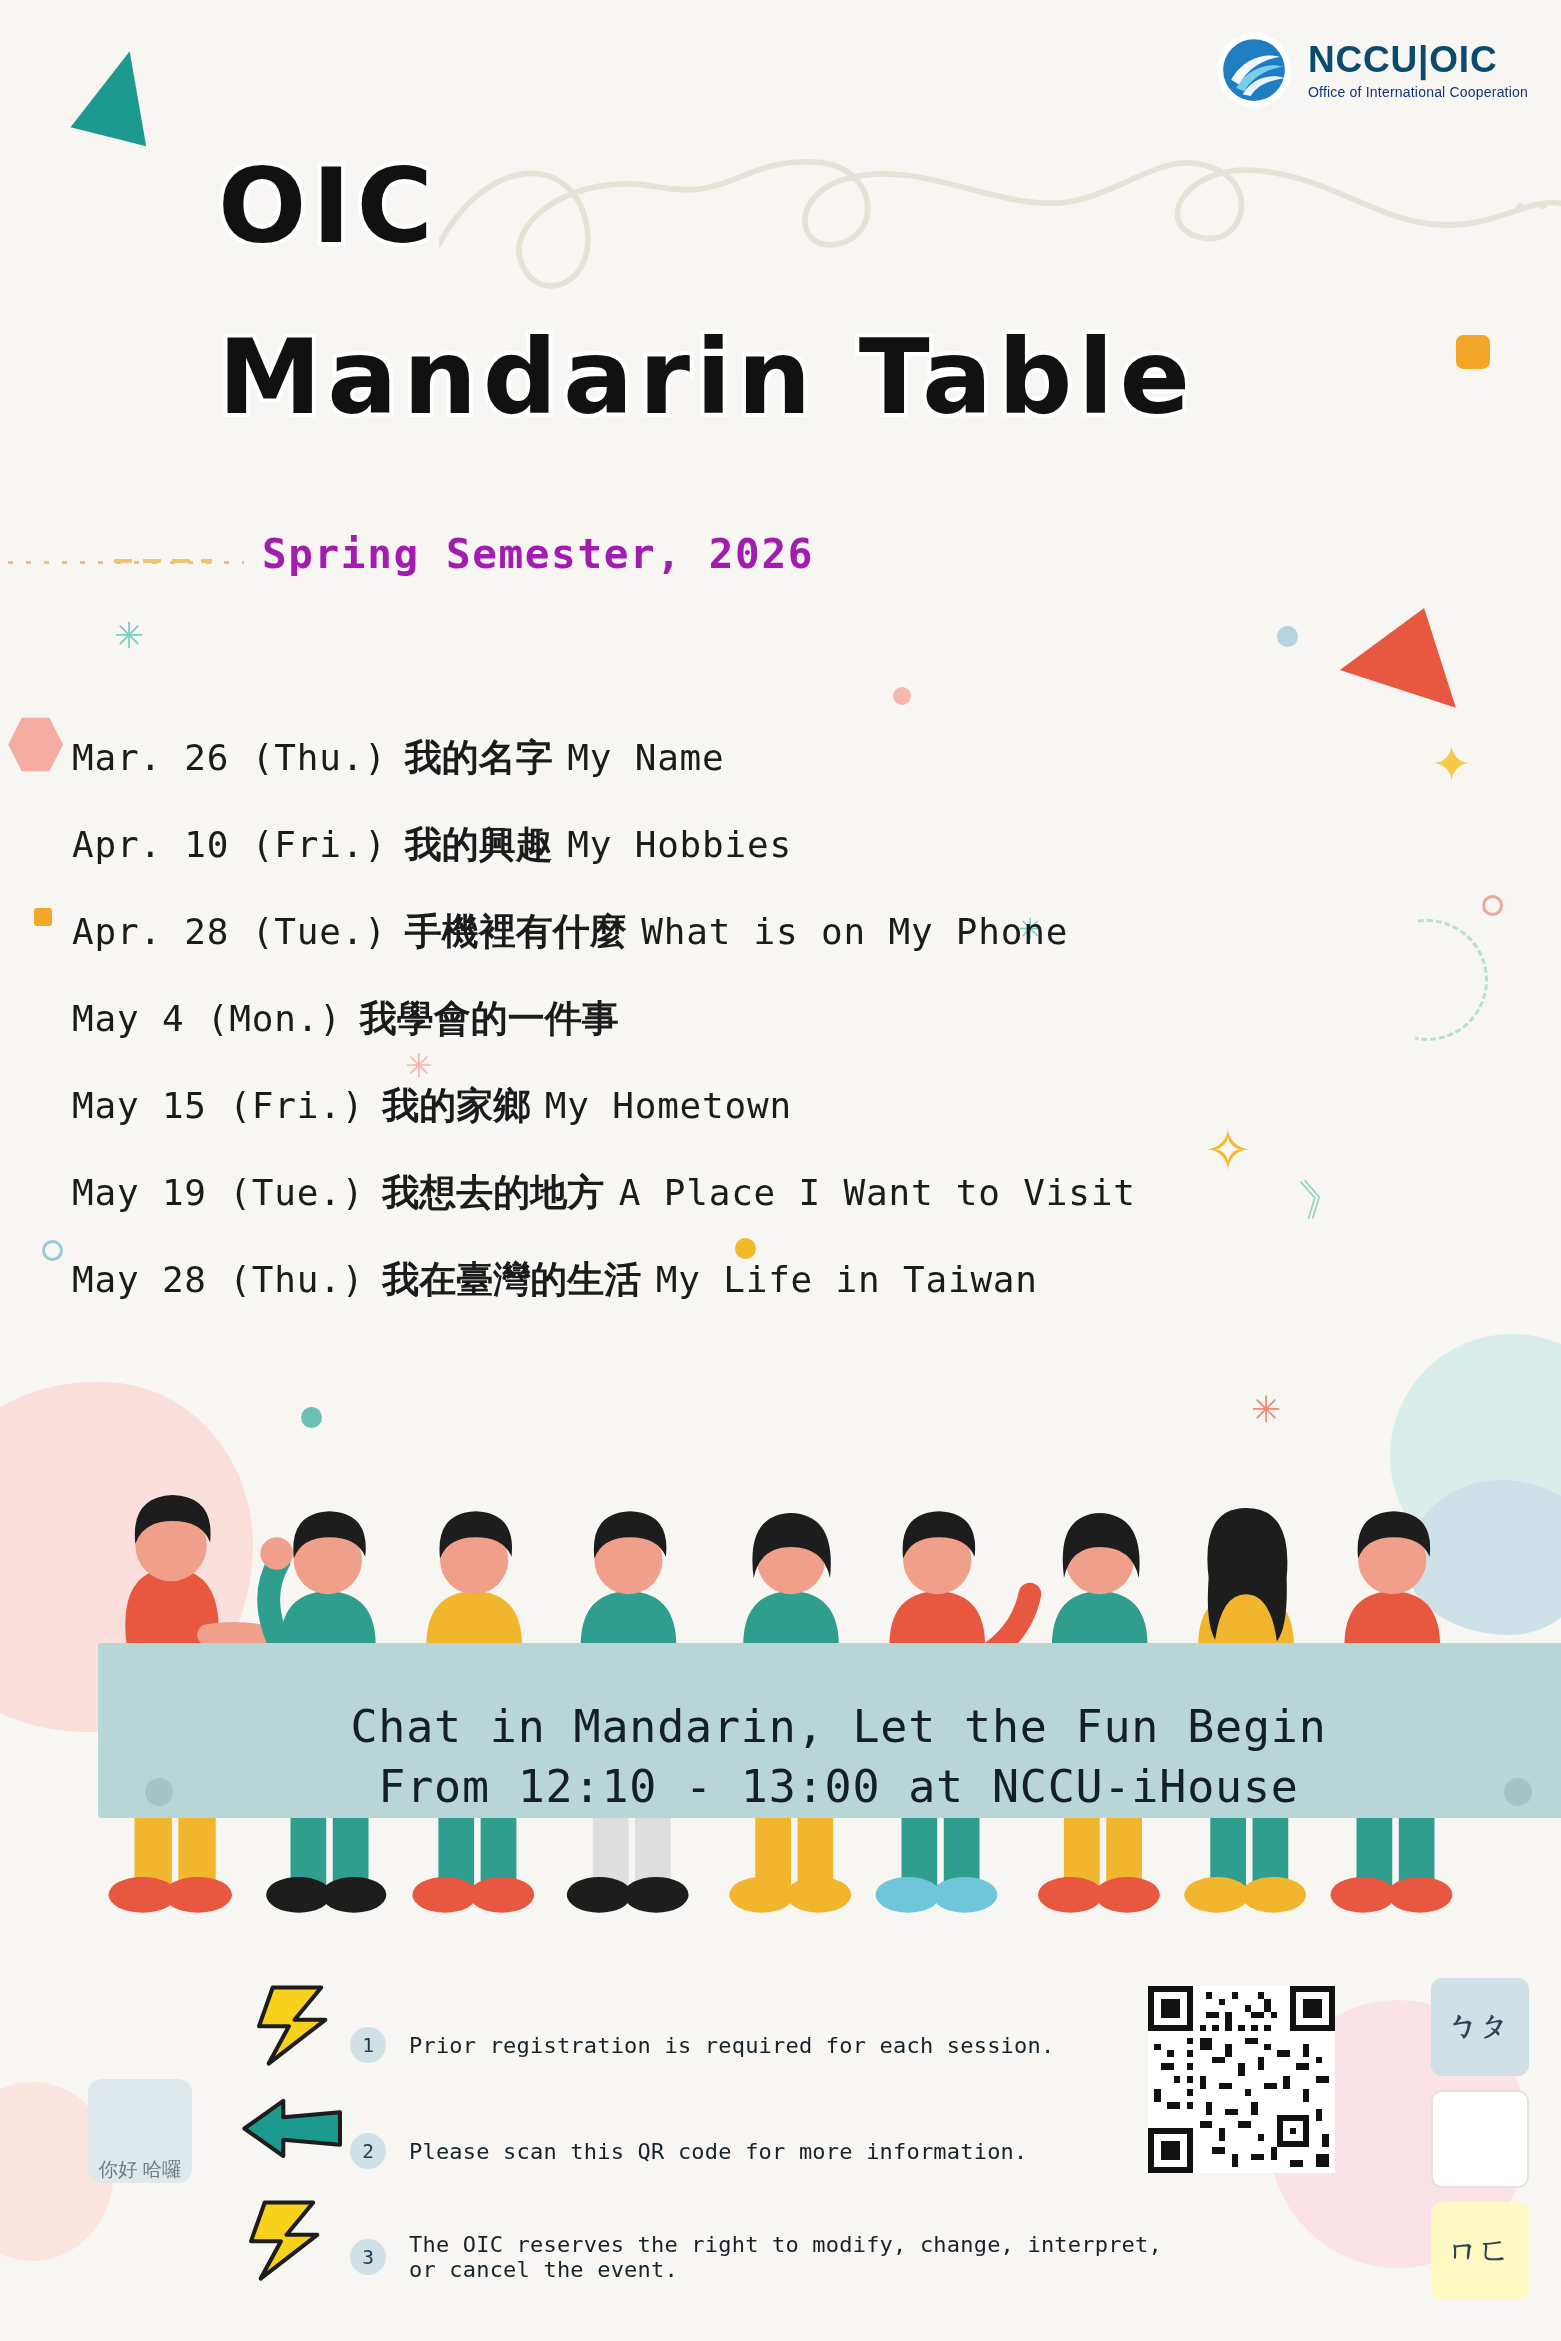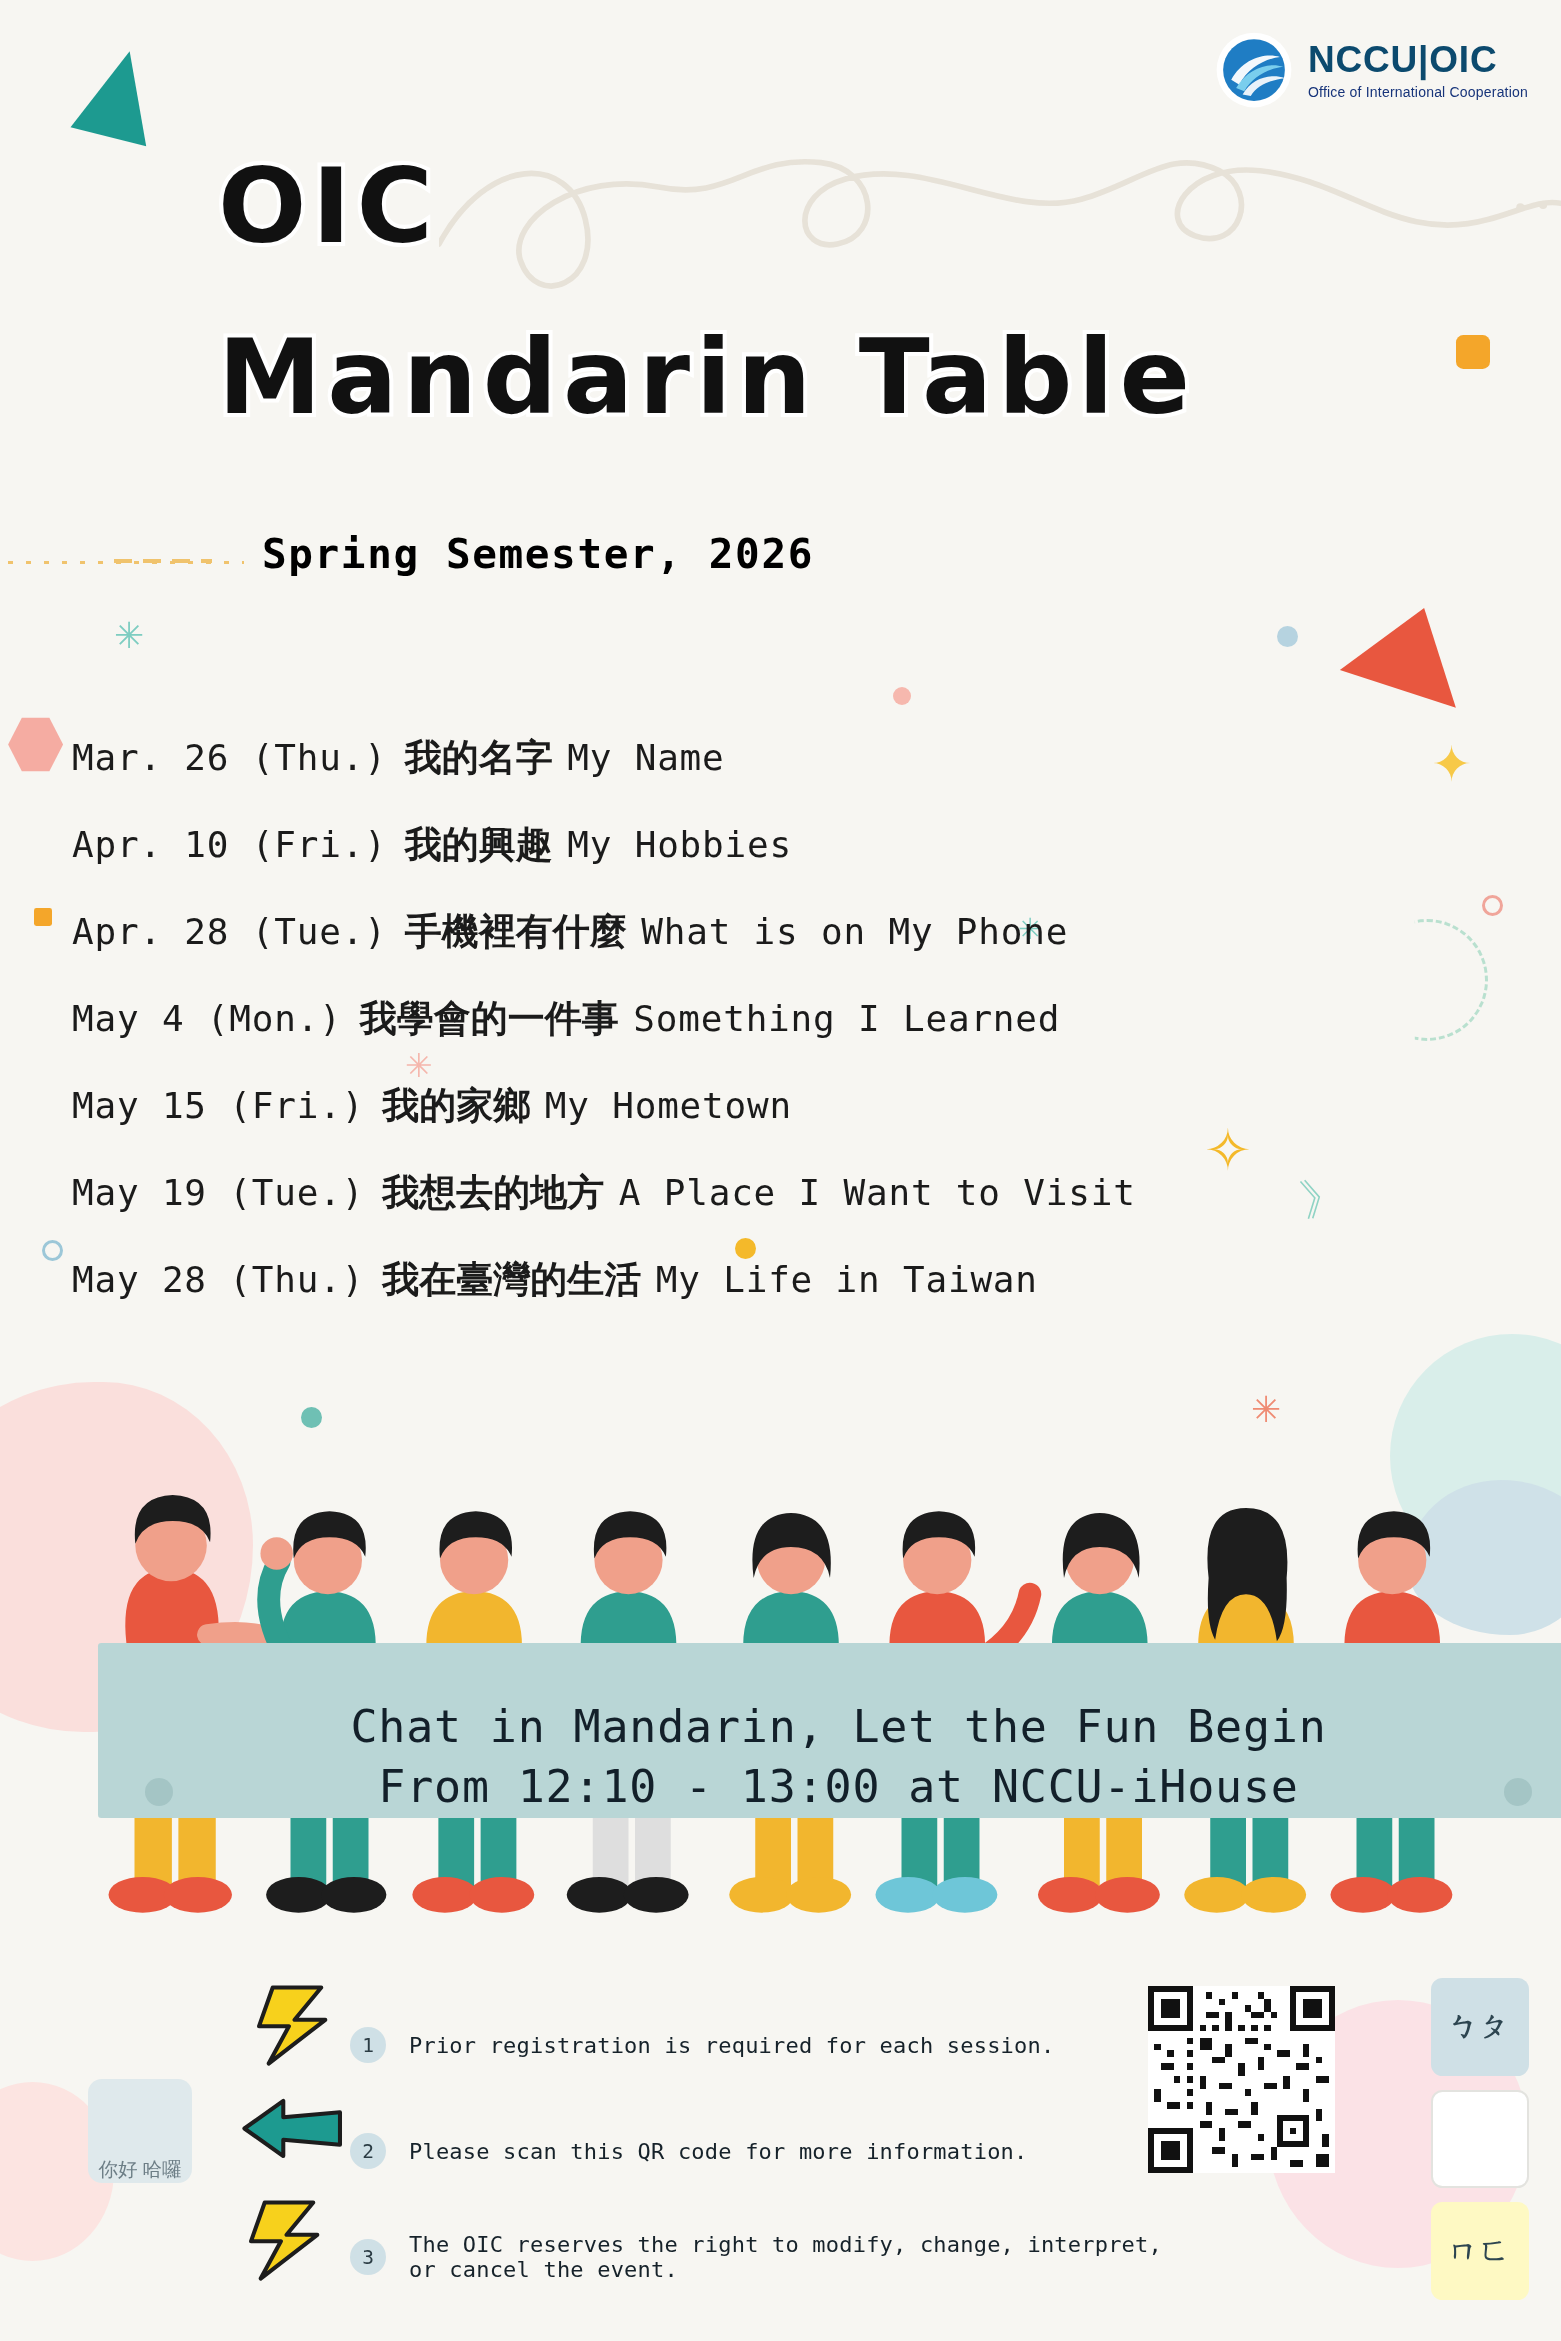--- a/index.html
+++ b/index.html
@@ -98,21 +98,21 @@
     letter-spacing:5.7px;
     -webkit-text-stroke: 8.1px #ffffff;
     paint-order: stroke fill;
   }
   .title1 { left:218px; top:145px; font-size:104px; }
   .title2 { left:218px; top:316px; font-size:104px; }
 
   .subtitle {
     position:absolute; left:262px; top:530px;
     font-family:"DejaVu Sans Mono", monospace;
-    font-size:41px; color:#000000; letter-spacing:1.6px; font-weight:bold;
+    font-size:41px; color:#a21caf; letter-spacing:1.6px; font-weight:bold;
   }
 
   
   .schedule { position:absolute; left:72px; top:701px; width:1464px; }
   .row {
     display:flex; align-items:baseline; gap:0;
     height:87px;
     font-family:"DejaVu Sans Mono", monospace;
     color:#1b1b1b;
   }
@@ -238,21 +238,20 @@
     <span class="en">My Hobbies</span>
   </div>
   <div class="row">
     <span class="date">Apr. 28 (Tue.)</span>
     <span class="zh">手機裡有什麼</span>
     <span class="en">What is on My Phone</span>
   </div>
   <div class="row">
     <span class="date">May 4 (Mon.)</span>
     <span class="zh">我學會的一件事</span>
-    <span class="en">Something I Learned</span>
   </div>
   <div class="row">
     <span class="date">May 15 (Fri.)</span>
     <span class="zh">我的家鄉</span>
     <span class="en">My Hometown</span>
   </div>
   <div class="row">
     <span class="date">May 19 (Tue.)</span>
     <span class="zh">我想去的地方</span>
     <span class="en">A Place I Want to Visit</span>

